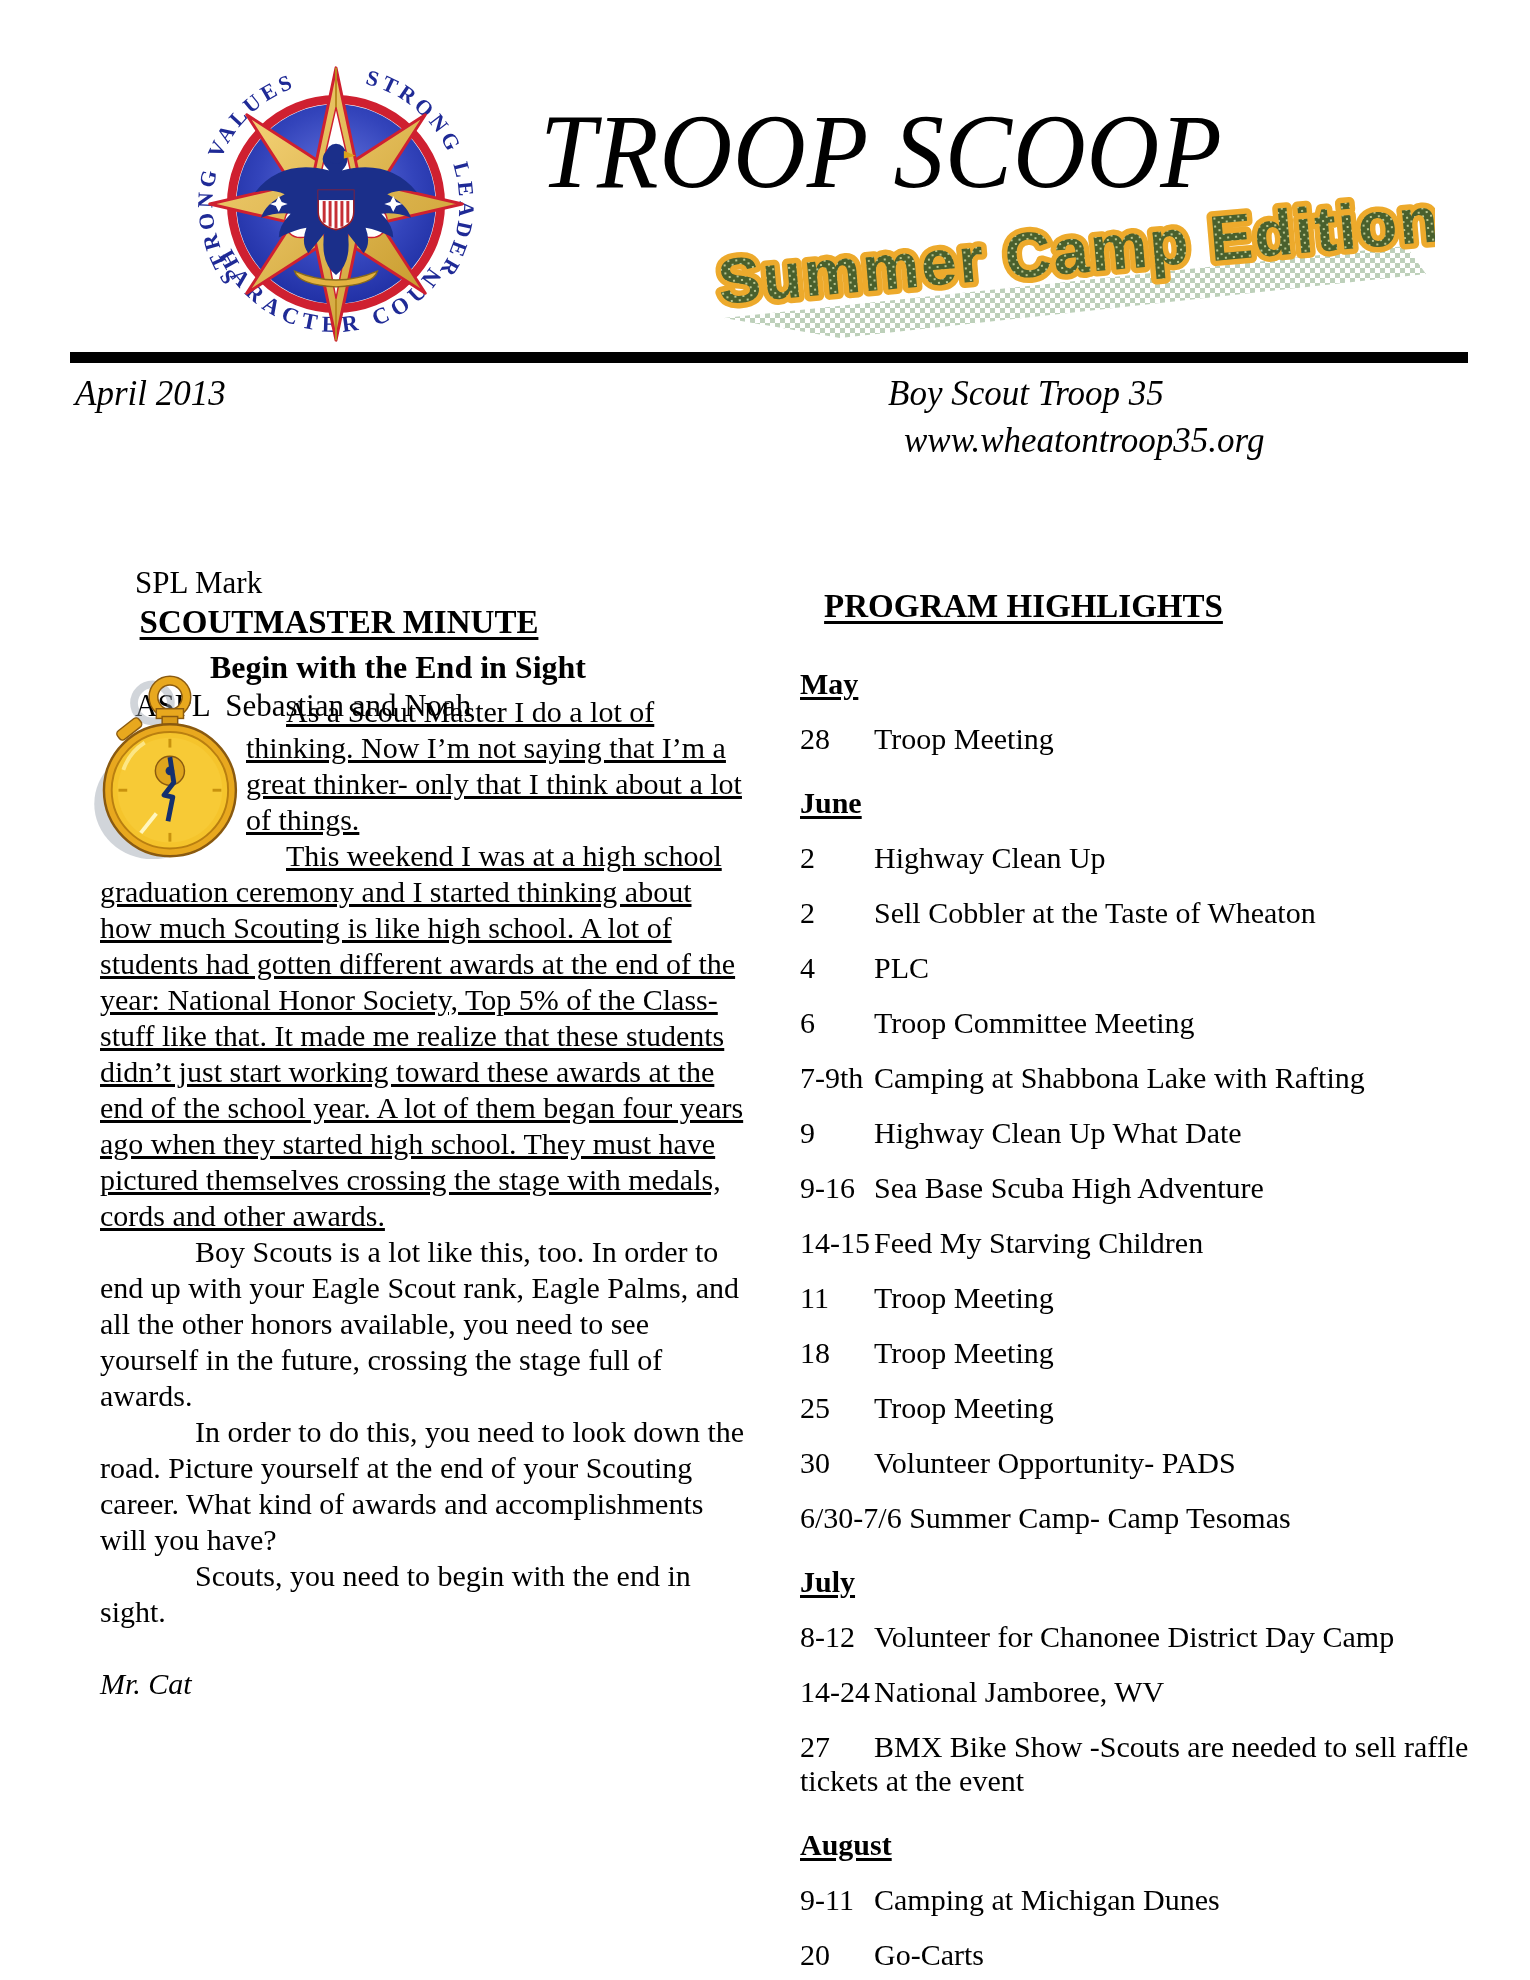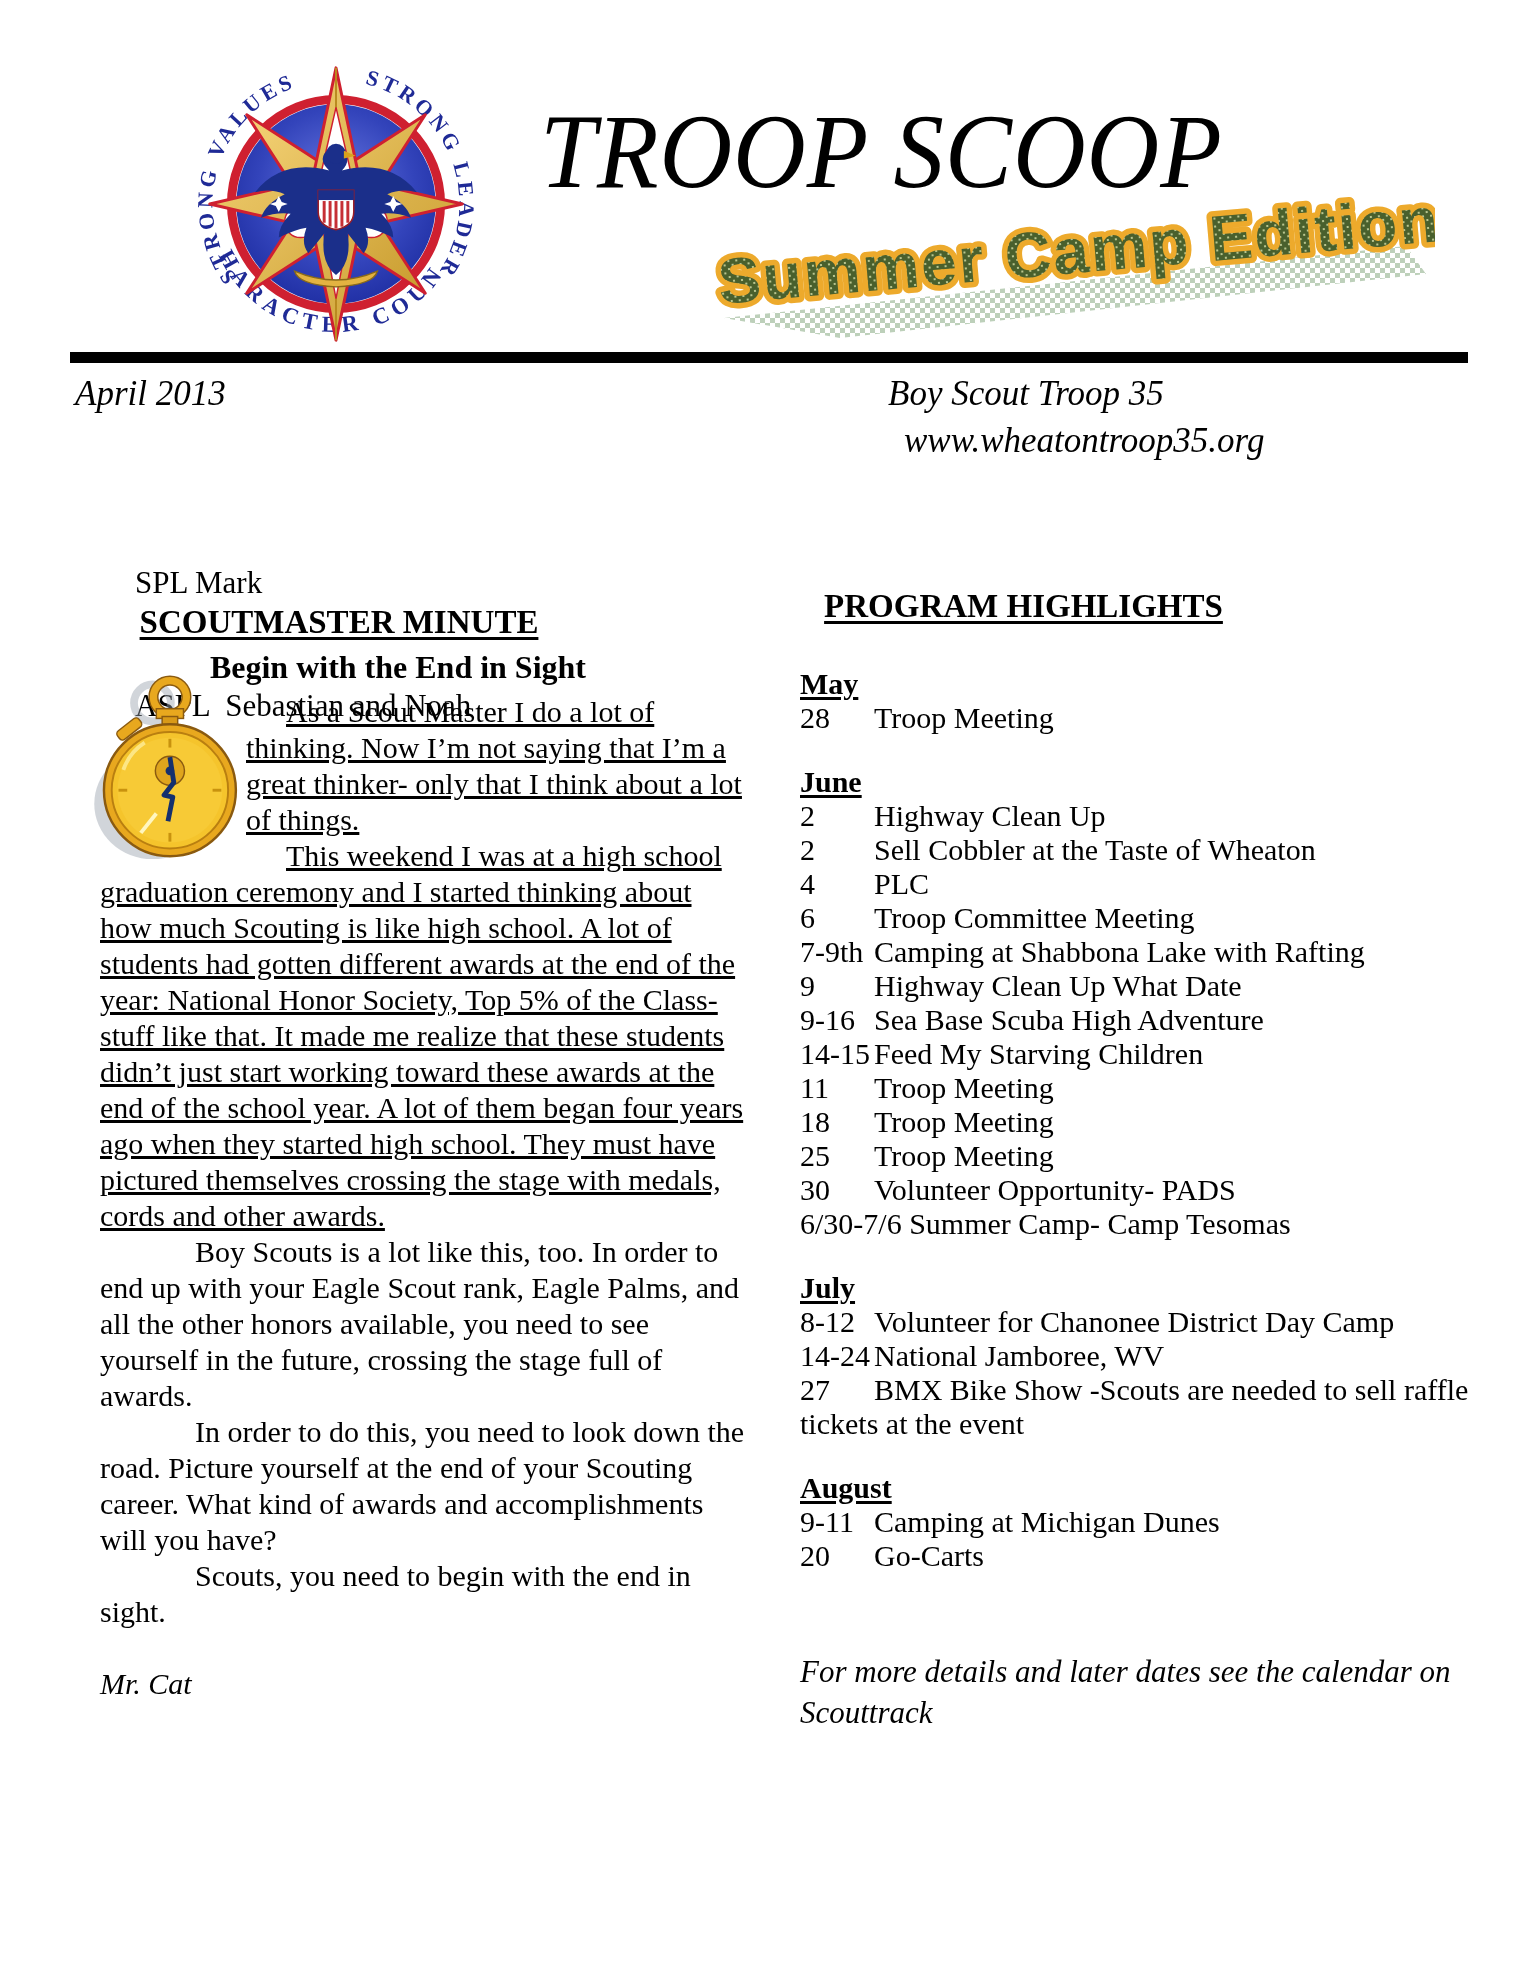--- a/index.html
+++ b/index.html
@@ -33,21 +33,21 @@
   .signature{margin-top:36px !important;text-indent:0 !important;font-style:italic;}
 
   
   .col-right{position:absolute;left:800px;top:588px;width:682px;font-size:30px;line-height:34px;}
   .col-right h2{margin:0;width:calc(100% - 235px);text-align:center;font-size:33px;line-height:37px;
         text-decoration:underline;text-decoration-thickness:3px;text-underline-offset:4px;}
   .month{margin-top:30px;}
   .month.first{margin-top:42px;}
   .mname{font-weight:bold;text-decoration:underline;text-decoration-thickness:3px;
         text-underline-offset:3px;display:inline-block;}
-  .event-row .date{display:inline-block;min-width:74px;}
+  .event-row .date{display:inline-block;min-width:74px;margin-top:21px;}
   .footnote{margin-top:78px;font-style:italic;font-size:31px;line-height:41px;}
 </style>
 </head>
 <body>
 
 <div class="page">
 
   <svg class="logo" viewBox="0 0 340 300">
     <defs>
       <radialGradient id="blueGrad" cx="50%" cy="42%" r="65%">

